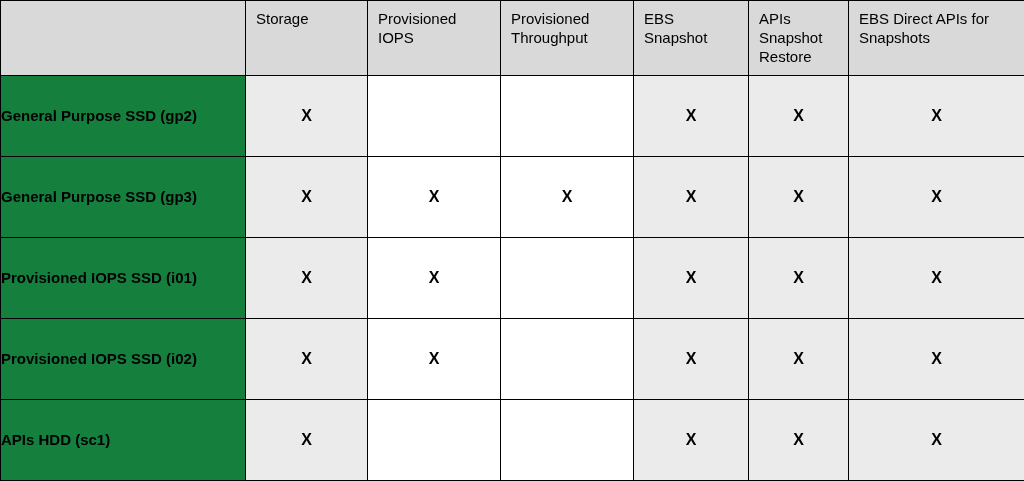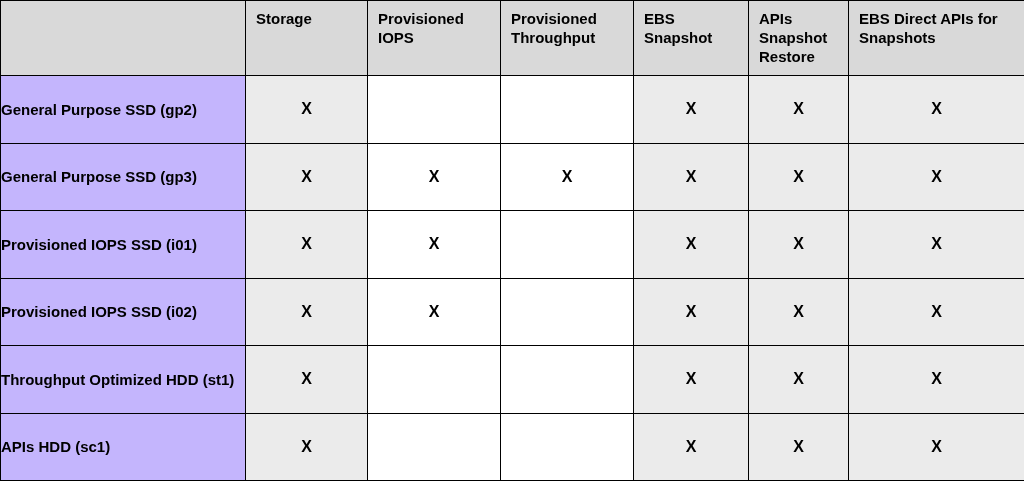--- a/index.html
+++ b/index.html
@@ -28,32 +28,32 @@
   table.matrix td, table.matrix th {
     border: 1px solid #000000;
     box-sizing: border-box;
     vertical-align: middle;
     padding: 0;
   }
   
   tr.header-row th {
     background: #d9d9d9;
     font-size: 15px;
-    font-weight: bold;
+    font-weight: normal;
     line-height: 1.25;
     text-align: left;
     padding: 9px 9px 9px 10px;
     vertical-align: top;
   }
   tr.header-row th.corner {
     background: #d9d9d9;
   }
   
   td.row-label {
-    background: #c4b5fd;
+    background: #15803d;
     font-size: 15px;
     font-weight: bold;
     line-height: 1.3;
     text-align: left;
     padding: 8px 9px 8px 10px;
     vertical-align: middle;
   }
   
   td.cell {
     text-align: center;
@@ -135,29 +135,20 @@
       <tr>
         <td class="row-label">Provisioned IOPS SSD (i02)</td>
         <td class="cell shaded"><span class="mark">X</span></td>
         <td class="cell"><span class="mark">X</span></td>
         <td class="cell"><span class="mark"></span></td>
         <td class="cell shaded"><span class="mark">X</span></td>
         <td class="cell shaded"><span class="mark">X</span></td>
         <td class="cell shaded"><span class="mark">X</span></td>
       </tr>
       <tr>
-        <td class="row-label">Throughput Optimized HDD (st1)</td>
-        <td class="cell shaded"><span class="mark">X</span></td>
-        <td class="cell"><span class="mark"></span></td>
-        <td class="cell"><span class="mark"></span></td>
-        <td class="cell shaded"><span class="mark">X</span></td>
-        <td class="cell shaded"><span class="mark">X</span></td>
-        <td class="cell shaded"><span class="mark">X</span></td>
-      </tr>
-      <tr>
         <td class="row-label">APIs HDD (sc1)</td>
         <td class="cell shaded"><span class="mark">X</span></td>
         <td class="cell"><span class="mark"></span></td>
         <td class="cell"><span class="mark"></span></td>
         <td class="cell shaded"><span class="mark">X</span></td>
         <td class="cell shaded"><span class="mark">X</span></td>
         <td class="cell shaded"><span class="mark">X</span></td>
       </tr>
     </tbody>
   </table>

